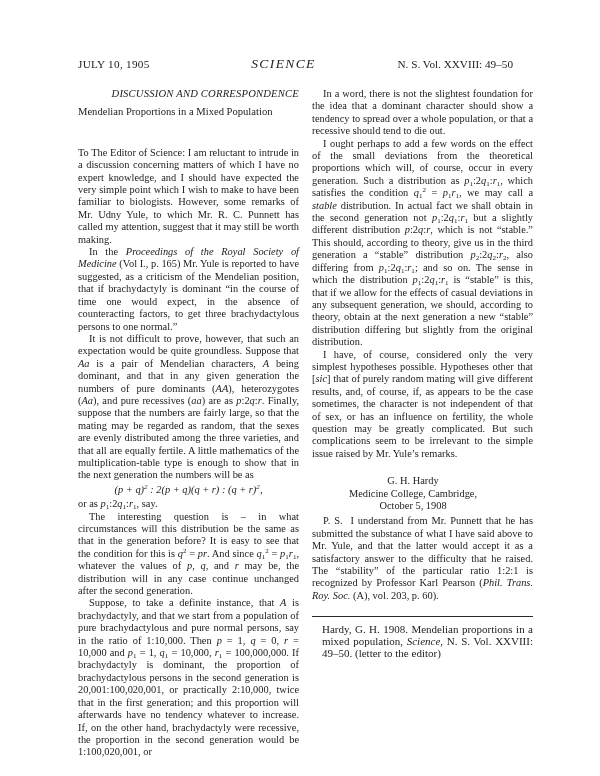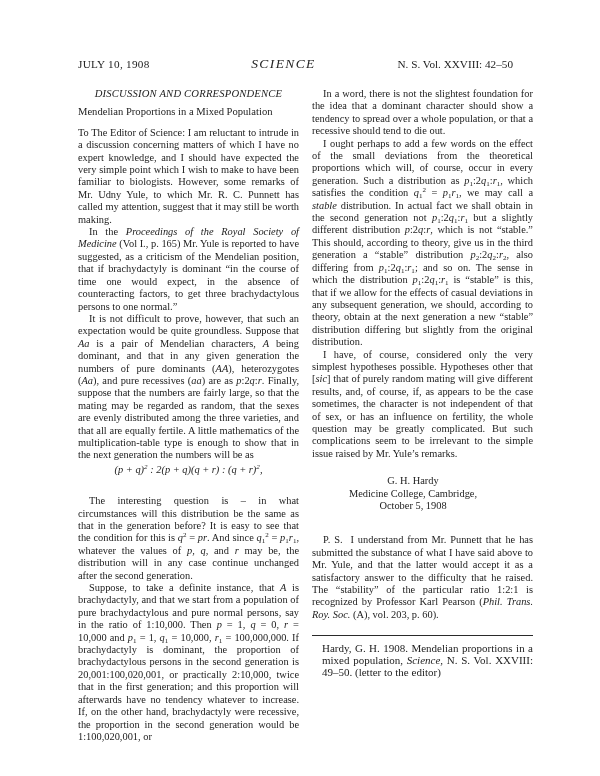--- a/index.html
+++ b/index.html
@@ -26,30 +26,30 @@
   .h-journal{flex:1;text-align:center;font-style:italic;font-size:13.5px;letter-spacing:1.4px;transform:translateX(-12px);}
   .h-vol{flex:1;text-align:right;padding-right:20px;}
   
   .columns{
     position:absolute;top:88px;left:78px;width:455px;
     display:flex;gap:13px;
   }
   .col{width:221px;font-size:10.4px;line-height:12.4px;text-align:justify;}
   .section-heading{
     font-style:italic;font-size:10.6px;letter-spacing:0.2px;
-    margin:0 0 6px 0;text-align:center;
+    margin:0 0 6px 0;text-align:right;
   }
   .article-title{
-    font-size:10.6px;margin:0 0 8px 0;text-align:left;
+    font-size:10.6px;margin:0 0 28px 0;text-align:left;
   }
   .par{margin:0;text-indent:11px;}
   .par.noindent{text-indent:0;}
-  .space-above{margin-top:22px;}
+  .space-above{margin-top:3px;}
   .formula{
-    text-align:center;font-style:italic;margin:2px 0 19px 0;text-indent:0;
+    text-align:center;font-style:italic;margin:2px 0 2px 0;text-indent:0;
   }
   .signature{text-align:center;padding-right:19px;margin-top:15px;}
   .sig-line{line-height:12.4px;}
   .footnote-rule{
     margin-top:14px;height:0;border-top:1px solid var(--rule);
   }
   .footnote{
     margin-top:7px;padding-left:10px;
     font-size:11px;line-height:11.8px;text-align:justify;
   }
@@ -57,33 +57,34 @@
   sub{vertical-align:-0.28em;}
   sup{vertical-align:0.5em;}
   i{font-style:italic;}
 </style>
 </head>
 <body>
 
 <div class="page">
 
   <div class="page-header">
-    <span class="h-date">JULY 10, 1908</span>
+    <span class="h-date">JULY 10, 1905</span>
     <span class="h-journal">SCIENCE</span>
-    <span class="h-vol">N. S. Vol. XXVIII: 42–50</span>
+    <span class="h-vol">N. S. Vol. XXVIII: 49–50</span>
   </div>
 
   <div class="columns">
     <div class="col" id="col-left">
         <div class="section-heading">DISCUSSION AND CORRESPONDENCE</div>
         <div class="article-title">Mendelian Proportions in a Mixed Population</div>
         <p class="par noindent">To The Editor of Science: I am reluctant to intrude in a discussion concerning matters of which I have no expert knowledge, and I should have expected the very simple point which I wish to make to have been familiar to biologists. However, some remarks of Mr. Udny Yule, to which Mr. R. C. Punnett has called my attention, suggest that it may still be worth making.</p>
         <p class="par">In the <i>Proceedings of the Royal Society of Medicine</i> (Vol I., p. 165) Mr. Yule is reported to have suggested, as a criticism of the Mendelian position, that if brachydactyly is dominant “in the course of time one would expect, in the absence of counteracting factors, to get three brachydactylous persons to one normal.”</p>
         <p class="par">It is not difficult to prove, however, that such an expectation would be quite groundless. Suppose that <i>Aa</i> is a pair of Mendelian characters, <i>A</i> being dominant, and that in any given generation the numbers of pure dominants (<i>AA</i>), heterozygotes (<i>Aa</i>), and pure recessives (<i>aa</i>) are as <i>p</i>:2<i>q</i>:<i>r</i>. Finally, suppose that the numbers are fairly large, so that the mating may be regarded as random, that the sexes are evenly distributed among the three varieties, and that all are equally fertile. A little mathematics of the multiplication-table type is enough to show that in the next generation the numbers will be as</p>
         <div class="formula">(p + q)<sup>2</sup> : 2(p + q)(q + r) : (q + r)<sup>2</sup>,</div>
+        <p class="par noindent">or as <i>p</i><sub>1</sub>:2<i>q</i><sub>1</sub>:<i>r</i><sub>1</sub>, say.</p>
         <p class="par">The interesting question is – in what circumstances will this distribution be the same as that in the generation before? It is easy to see that the condition for this is <i>q</i><sup>2</sup> = <i>pr</i>. And since <i>q</i><sub>1</sub><sup>2</sup> = <i>p</i><sub>1</sub><i>r</i><sub>1</sub>, whatever the values of <i>p</i>, <i>q</i>, and <i>r</i> may be, the distribution will in any case continue unchanged after the second generation.</p>
         <p class="par">Suppose, to take a definite instance, that <i>A</i> is brachydactyly, and that we start from a population of pure brachydactylous and pure normal persons, say in the ratio of 1:10,000. Then <i>p</i> = 1, <i>q</i> = 0, <i>r</i> = 10,000 and <i>p</i><sub>1</sub> = 1, <i>q</i><sub>1</sub> = 10,000, <i>r</i><sub>1</sub> = 100,000,000. If brachydactyly is dominant, the proportion of brachydactylous persons in the second generation is 20,001:100,020,001, or practically 2:10,000, twice that in the first generation; and this proportion will afterwards have no tendency whatever to increase. If, on the other hand, brachydactyly were recessive, the proportion in the second generation would be 1:100,020,001, or</p>
       </div>
     <div class="col" id="col-right">
         <p class="par">In a word, there is not the slightest foundation for the idea that a dominant character should show a tendency to spread over a whole population, or that a recessive should tend to die out.</p>
         <p class="par">I ought perhaps to add a few words on the effect of the small deviations from the theoretical proportions which will, of course, occur in every generation. Such a distribution as <i>p</i><sub>1</sub>:2<i>q</i><sub>1</sub>:<i>r</i><sub>1</sub>, which satisfies the condition <i>q</i><sub>1</sub><sup>2</sup> = <i>p</i><sub>1</sub><i>r</i><sub>1</sub>, we may call a <i>stable</i> distribution. In actual fact we shall obtain in the second generation not <i>p</i><sub>1</sub>:2<i>q</i><sub>1</sub>:<i>r</i><sub>1</sub> but a slightly different distribution <i>p</i>:2<i>q</i>:<i>r</i>, which is not “stable.” This should, according to theory, give us in the third generation a “stable” distribution <i>p</i><sub>2</sub>:2<i>q</i><sub>2</sub>:<i>r</i><sub>2</sub>, also differing from <i>p</i><sub>1</sub>:2<i>q</i><sub>1</sub>:<i>r</i><sub>1</sub>; and so on. The sense in which the distribution <i>p</i><sub>1</sub>:2<i>q</i><sub>1</sub>:<i>r</i><sub>1</sub> is “stable” is this, that if we allow for the effects of casual deviations in any subsequent generation, we should, according to theory, obtain at the next generation a new “stable” distribution differing but slightly from the original distribution.</p>
         <p class="par">I have, of course, considered only the very simplest hypotheses possible. Hypotheses other that [<i>sic</i>] that of purely random mating will give different results, and, of course, if, as appears to be the case sometimes, the character is not independent of that of sex, or has an influence on fertility, the whole question may be greatly complicated. But such complications seem to be irrelevant to the simple issue raised by Mr. Yule’s remarks.</p>
         <div class="signature">
           <div class="sig-line">G. H. Hardy</div>
           <div class="sig-line">Medicine College, Cambridge,</div>

